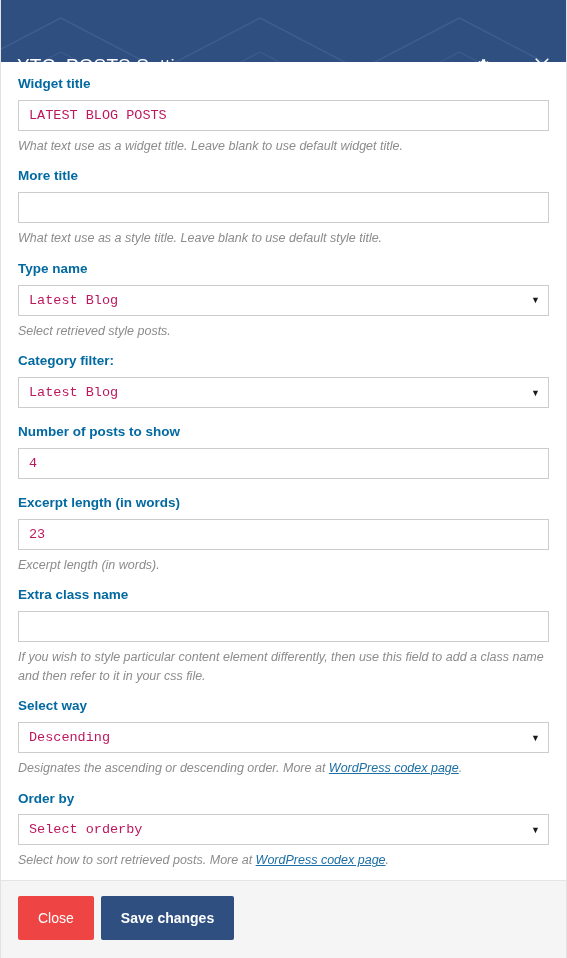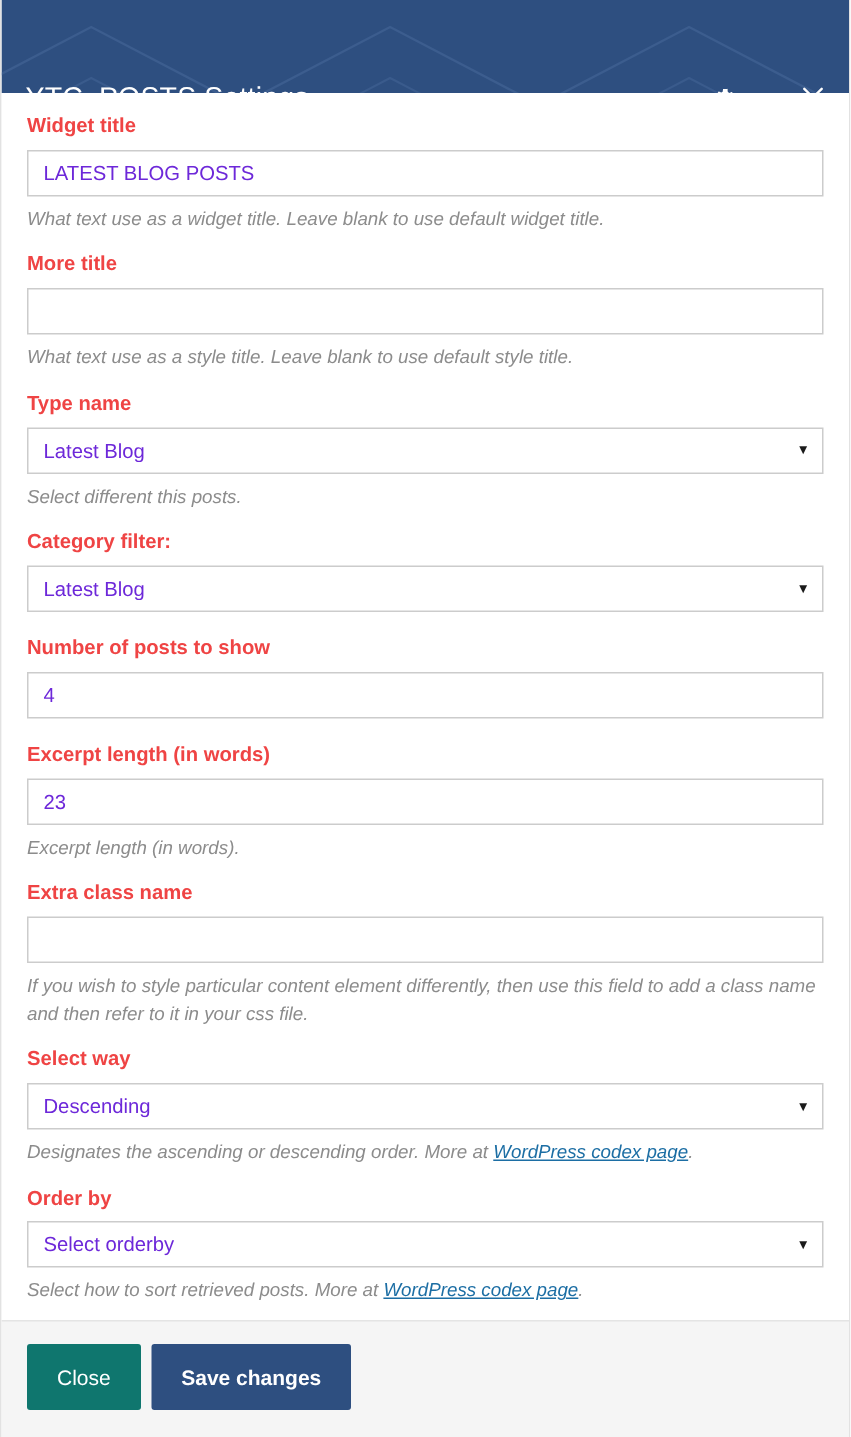--- a/index.html
+++ b/index.html
@@ -79,34 +79,34 @@
     overflow: hidden;
     background: #fff;
   }
 
   .field { margin-bottom: 0; }
 
   .field-label {
     display: block;
     font-size: 13.5px;
     font-weight: bold;
-    color: #ef4444;
+    color: #0369a1;
     line-height: 1.25;
     margin: 0 0 7px 0;
   }
 
   .text-input,
   .select-input {
     display: block;
     width: 100%;
     height: 31px;
     padding: 4px 10px;
-    font-family: Liberation Sans, sans-serif;
+    font-family: Liberation Mono, monospace;
     font-size: 13.5px;
-    color: #6d28d9;
+    color: #be185d;
     background: #ffffff;
     border: 1px solid #cccccc;
     border-radius: 0;
     outline: none;
   }
   .text-input::placeholder { color: #b5b5b5; }
 
   .select-wrap {
     position: relative;
     width: 100%;
@@ -164,21 +164,21 @@
     border: none;
     border-radius: 2px;
     cursor: pointer;
     padding: 0 20px;
     height: 44px;
     display: inline-flex;
     align-items: center;
     justify-content: center;
   }
   .btn-close {
-    background: #0f766e;
+    background: #ef4444;
     color: #ffffff;
     min-width: 72px;
   }
   .btn-save {
     background: #2e4f80;
     color: #ffffff;
     font-weight: bold;
     text-align: right;
   }
 </style>
@@ -237,21 +237,21 @@
     <div class="gap-md"></div>
 
     <div class="field">
       <label class="field-label">Type name</label>
       <div class="select-wrap">
         <select class="select-input">
           <option>Latest Blog</option>
         </select>
         <span class="select-arrow">▼</span>
       </div>
-      <span class="help-text">Select different this posts.</span>
+      <span class="help-text">Select retrieved style posts.</span>
     </div>
 
     <div class="gap-md"></div>
 
     <div class="field">
       <label class="field-label">Category filter:</label>
       <div class="select-wrap">
         <select class="select-input">
           <option>Latest Blog</option>
         </select>

